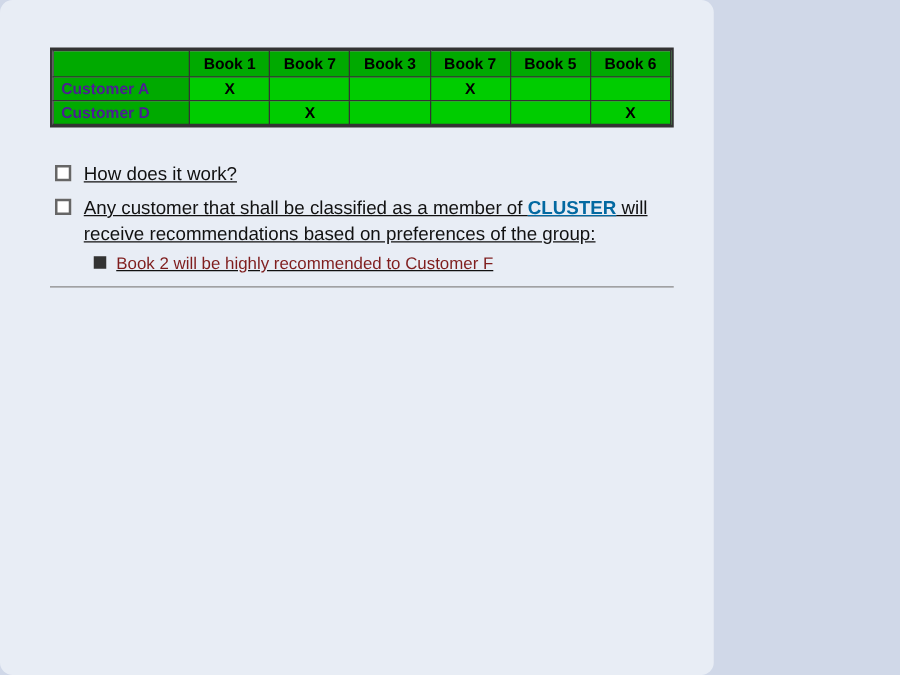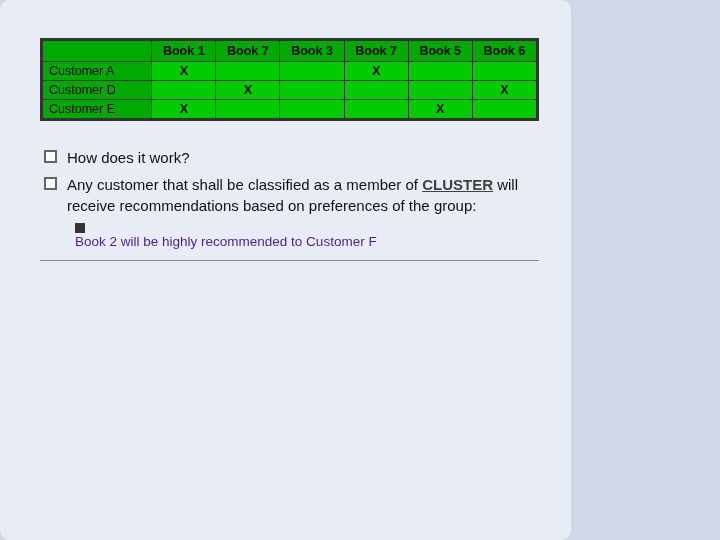--- a/index.html
+++ b/index.html
@@ -55,22 +55,22 @@
       border: 1px solid #333;
       padding: 2px 8px;
       text-align: center;
       color: #000;
       font-weight: bold;
     }
     table tbody tr td:first-child {
       background: #00aa00;
       text-align: left;
       padding-left: 6px;
-      color: #000000;
-      font-weight: normal;
+      color: #4c1d95;
+      font-weight: bold;
     }
     
     .bullets {
       padding-left: 4px;
       margin-top: 4px;
     }
     .bullet-item {
       display: flex;
       align-items: flex-start;
       margin-bottom: 6px;
@@ -83,38 +83,38 @@
       height: 13px;
       border: 2px solid #666;
       margin-right: 10px;
       margin-top: 3px;
       flex-shrink: 0;
       background: white;
     }
     .bullet-text {
       flex: 1;
       line-height: 1.4;
+      text-decoration: underline;
     }
     .cluster-highlight {
-      color: #404040;
+      color: #0369a1;
       font-weight: bold;
       text-decoration: underline;
     }
     
     .sub-bullets {
       margin-top: 4px;
       padding-left: 8px;
     }
     .sub-bullet-item {
       display: flex;
       align-items: flex-start;
       font-size: 13.5px;
-      color: #4c1d95;
+      color: #7f1d1d;
       margin-bottom: 2px;
-      flex-direction: column;
     }
     .sub-bullet-square {
       display: inline-block;
       width: 10px;
       height: 10px;
       background: #333;
       margin-right: 8px;
       margin-top: 3px;
       flex-shrink: 0;
     }
@@ -158,29 +158,20 @@
           </tr>
           <tr>
             <td>Customer D</td>
             <td></td>
             <td>X</td>
             <td></td>
             <td></td>
             <td></td>
             <td>X</td>
           </tr>
-          <tr>
-            <td>Customer E</td>
-            <td>X</td>
-            <td></td>
-            <td></td>
-            <td></td>
-            <td>X</td>
-            <td></td>
-          </tr>
         </tbody>
     </table>
   </div>
 
   <div class="bullets">
     <div class="bullet-item">
       <span class="bullet-square"></span>
       <span class="bullet-text">How does it work?</span>
     </div>
     <div class="bullet-item">

